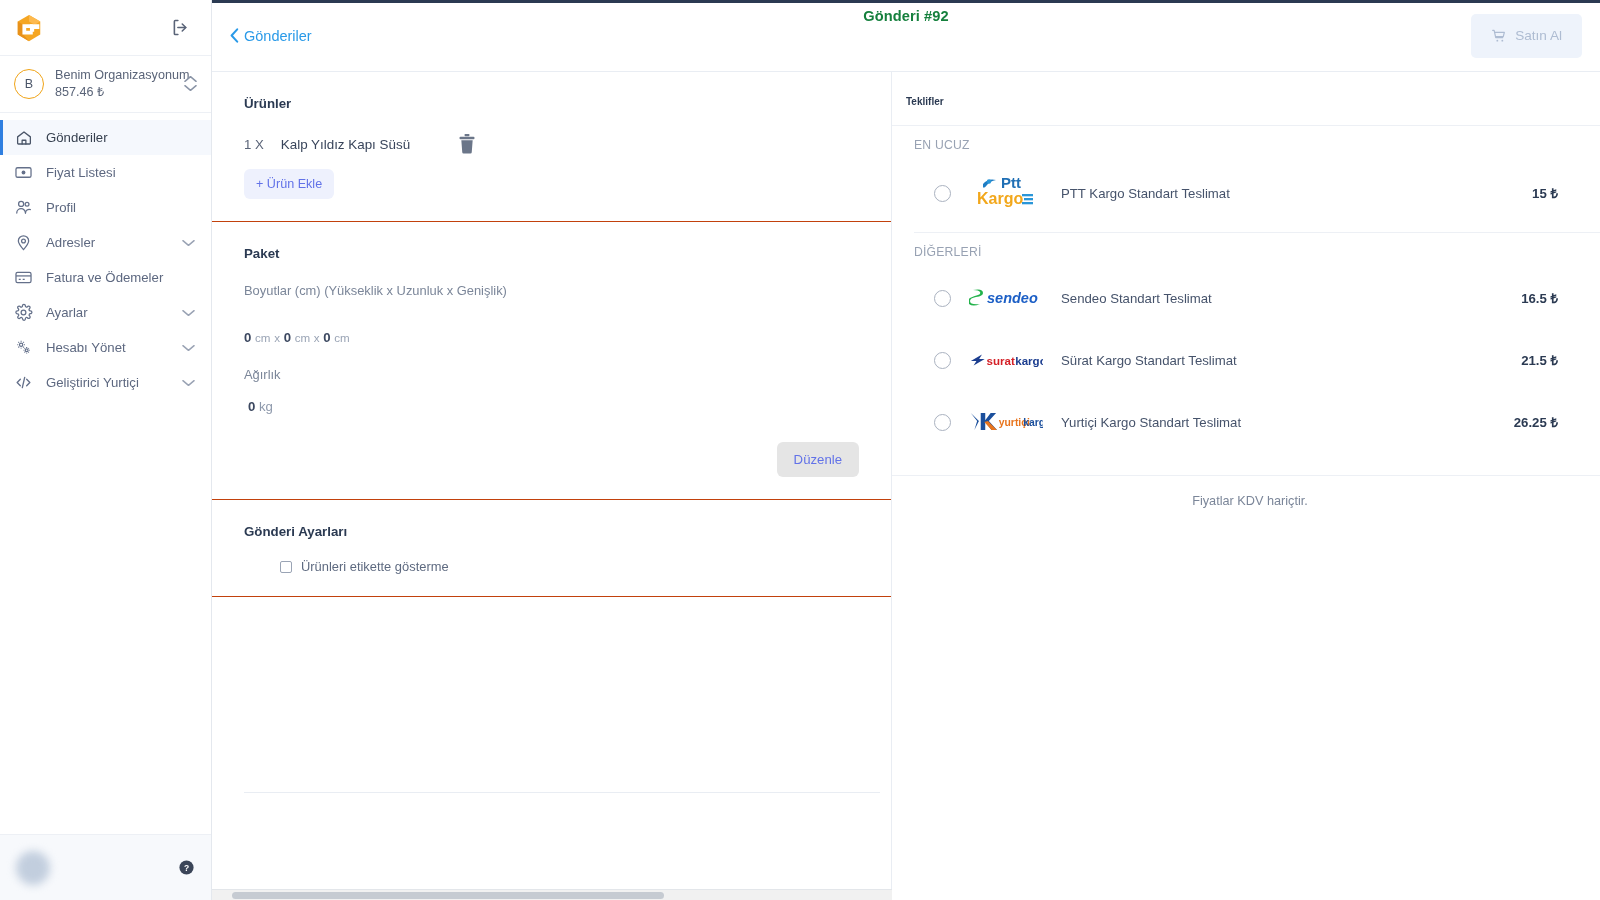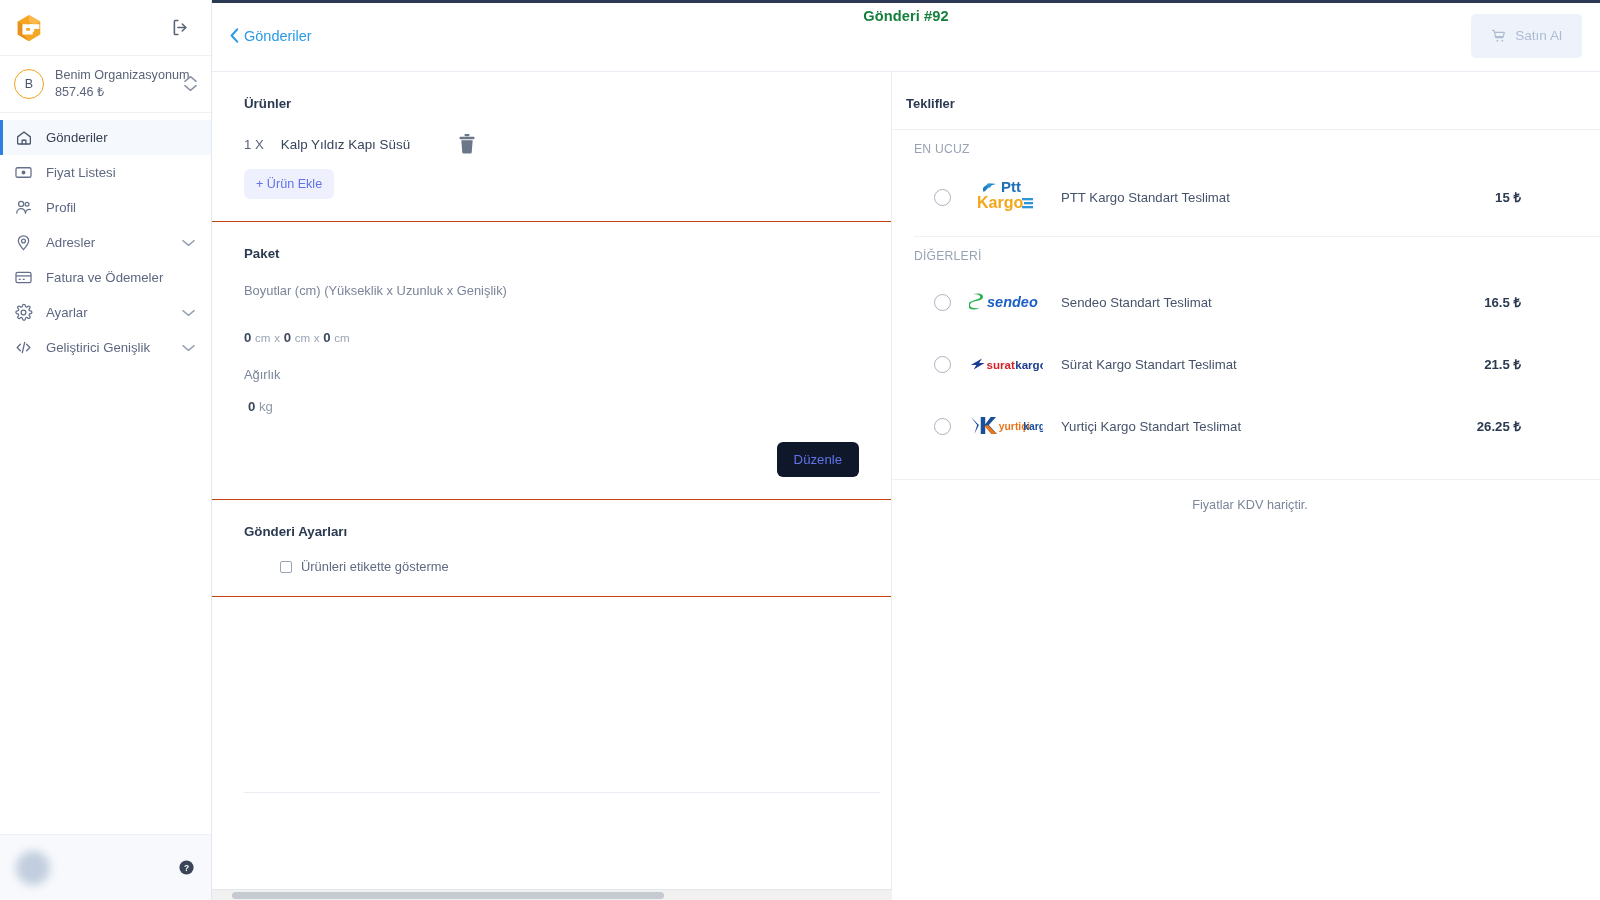--- a/index.html
+++ b/index.html
@@ -217,21 +217,21 @@
 
   .field-label { font-size: 12.9px; color: #7b8699; margin-top: 22px; }
   .dims { margin-top: 32px; font-size: 13.2px; color: #8e99ac; }
   .dims b { color: #3c4860; font-weight: 700; }
   .dims .unit { font-size: 11.6px; color: #9aa4b5; }
   .weight-val { margin-top: 17px; font-size: 13.2px; color: #8e99ac; padding-left: 4px; }
   .weight-val b { color: #3c4860; font-weight: 700; }
 
   .edit-row { display: flex; justify-content: flex-end; margin-top: 28px; }
   .edit-btn {
-    background: #0f172a;
+    background: #e5e5e5;
     color: #6272e8;
     border: none;
     border-radius: 6px;
     padding: 10px 17px;
     font-size: 13.2px;
     font-family: inherit;
     cursor: pointer;
   }
 
   .check-row { display: flex; align-items: center; gap: 9px; margin-top: 20px; cursor: pointer; padding-left: 36px; }
@@ -262,31 +262,31 @@
   .addr-line.w5 { width: 380px; }
   .addr-line.w6 { width: 340px; }
   .addr-divider { height: 1px; background: #e9edf3; margin: 22px 0 0 0; width: 636px; }
 
   
   .right-col {
     flex: 1;
     min-width: 0;
     padding: 24px 0 0 0;
   }
-  .offers-title { font-size: 13px; font-weight: 700; color: #2b3a52; padding: 0 14px 0 14px; }
+  .offers-title { font-size: 10px; font-weight: 700; color: #2b3a52; padding: 0 14px 0 14px; }
   .offers-box { margin-top: 18px; border-top: 1px solid #edf0f5; }
   .group-cap {
     font-size: 12.2px; color: #98a2b3;
     padding: 12px 14px 8px 22px;
     letter-spacing: .2px;
   }
   .offer-row {
     display: flex;
     align-items: center;
-    padding: 13px 79px 13px 42px;
+    padding: 13px 42px 13px 42px;
     gap: 18px;
     cursor: pointer;
     min-height: 62px;
   }
   .radio {
     width: 17px; height: 17px;
     border-radius: 50%;
     border: 1.3px solid #aab2c0;
     flex: 0 0 17px;
     background: #fff;
@@ -432,30 +432,46 @@
             </svg>
         </span>
         <span class="nav-label">Ayarlar</span>
         <span class="nav-chev">
           <svg width="13" height="8" viewBox="0 0 14 8" fill="none" stroke="#9aa3b4" stroke-width="1.6" stroke-linecap="round" stroke-linejoin="round">
               <path d="M1 1.5 L7 6.5 L13 1.5"></path>
             </svg>
         </span>
       </div>
 
+      <div class="nav-item">
+        <span class="nav-ico">
+          <svg viewBox="0 0 24 24" width="19" height="19" fill="none" stroke="#64708a" stroke-width="1.5">
+              <circle cx="9" cy="8.5" r="2.1"></circle>
+              <path d="M9 3.6 v1.2M9 12.2 v1.2M4.1 8.5 h1.2M12.7 8.5 h1.2M5.5 5 l.9.9M11.6 11.1 l.9.9M12.5 5 l-.9.9M6.4 11.1 l-.9.9"></path>
+              <circle cx="16" cy="15.5" r="1.8"></circle>
+              <path d="M16 11.5 v1M16 18.5 v1M12 15.5 h1M19 15.5 h1M13.2 12.7 l.7.7M18.1 17.6 l.7.7M18.8 12.7 l-.7.7M13.9 17.6 l-.7.7"></path>
+            </svg>
+        </span>
+        <span class="nav-label">Hesabı Yönet</span>
+        <span class="nav-chev">
+          <svg width="13" height="8" viewBox="0 0 14 8" fill="none" stroke="#9aa3b4" stroke-width="1.6" stroke-linecap="round" stroke-linejoin="round">
+              <path d="M1 1.5 L7 6.5 L13 1.5"></path>
+            </svg>
+        </span>
+      </div>
 
       <div class="nav-item">
         <span class="nav-ico">
           <svg viewBox="0 0 24 24" width="19" height="19" fill="none" stroke="#64708a" stroke-width="1.7" stroke-linecap="round" stroke-linejoin="round">
               <path d="M8 8 L4 12 l4 4"></path>
               <path d="M16 8 l4 4 -4 4"></path>
               <path d="M13.5 5.5 L10.5 18.5"></path>
             </svg>
         </span>
-        <span class="nav-label">Geliştirici Genişlik</span>
+        <span class="nav-label">Geliştirici Yurtiçi</span>
         <span class="nav-chev">
           <svg width="13" height="8" viewBox="0 0 14 8" fill="none" stroke="#9aa3b4" stroke-width="1.6" stroke-linecap="round" stroke-linejoin="round">
               <path d="M1 1.5 L7 6.5 L13 1.5"></path>
             </svg>
         </span>
       </div>
 
     </nav>
 
     <div class="sb-spacer"></div>

